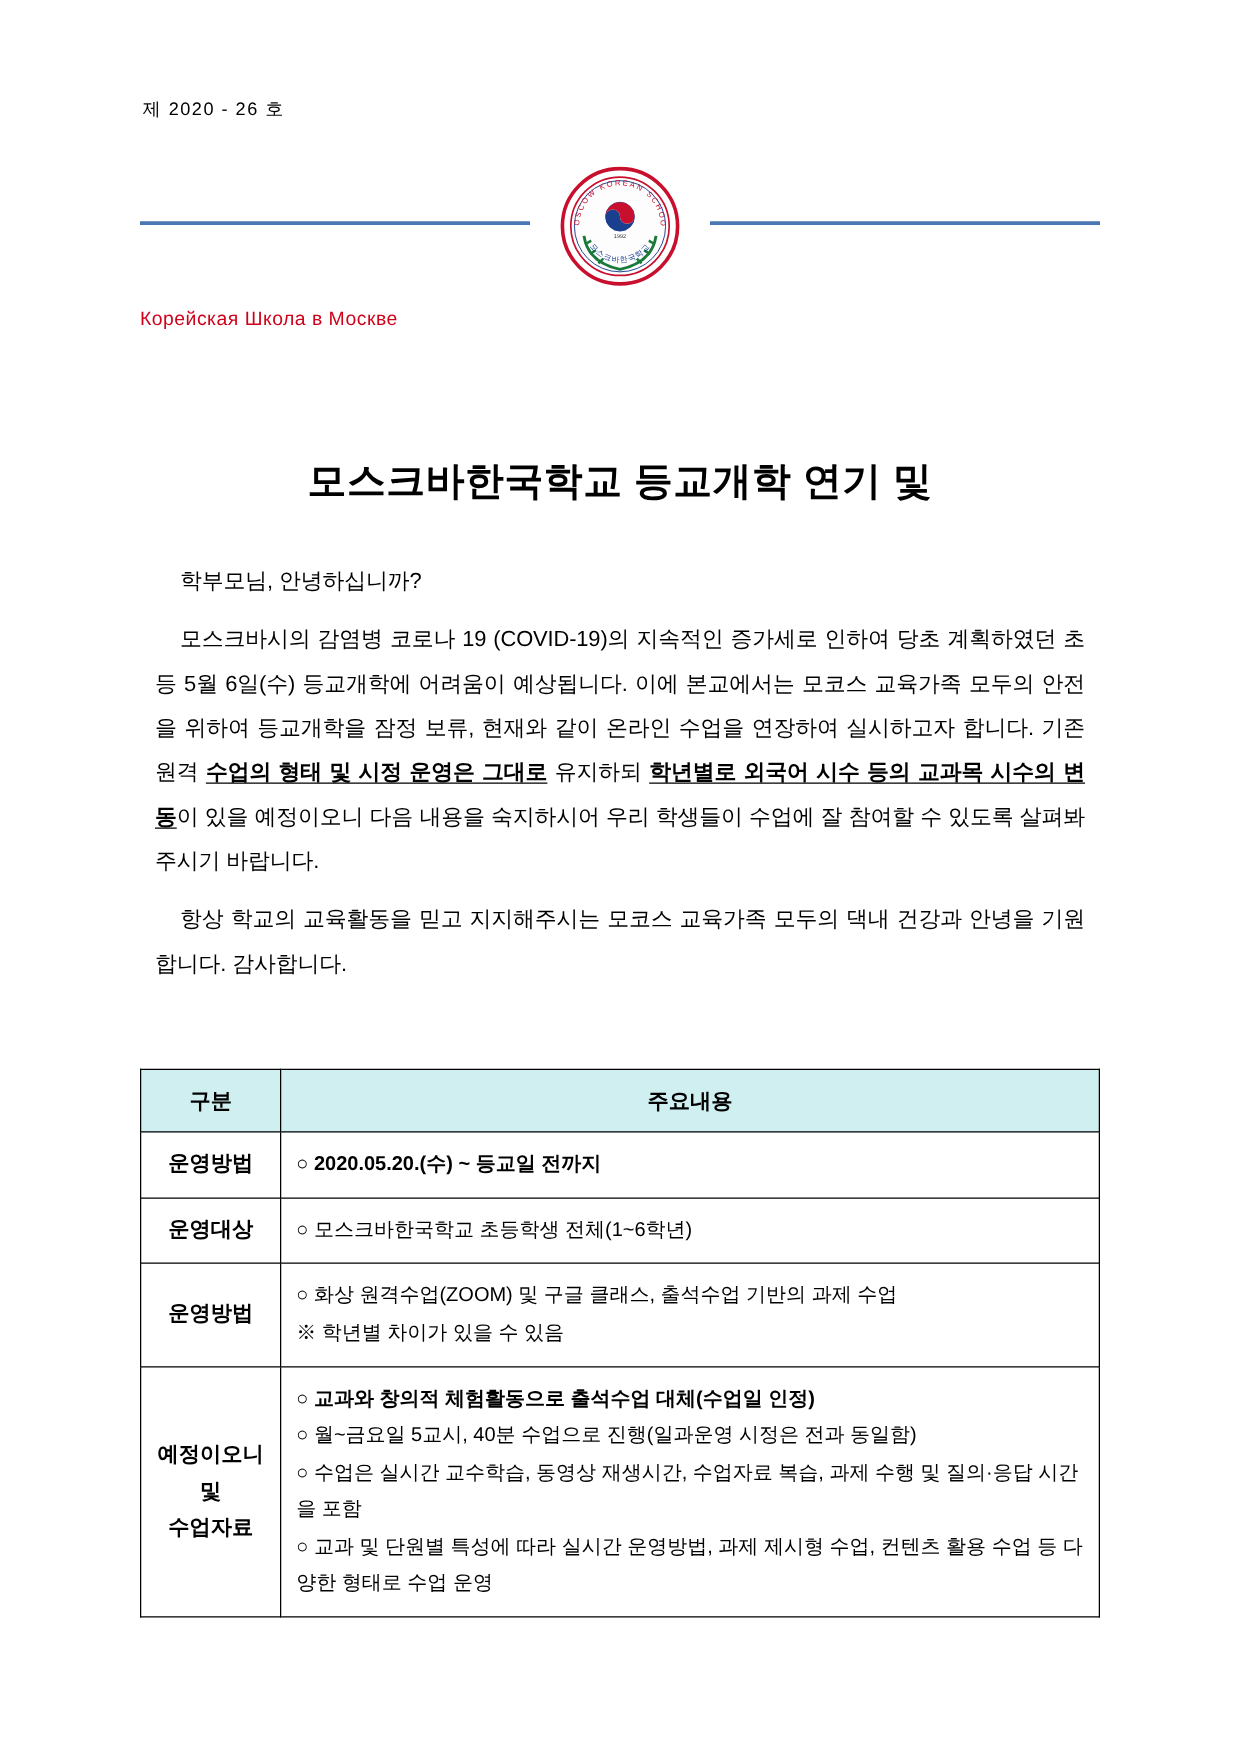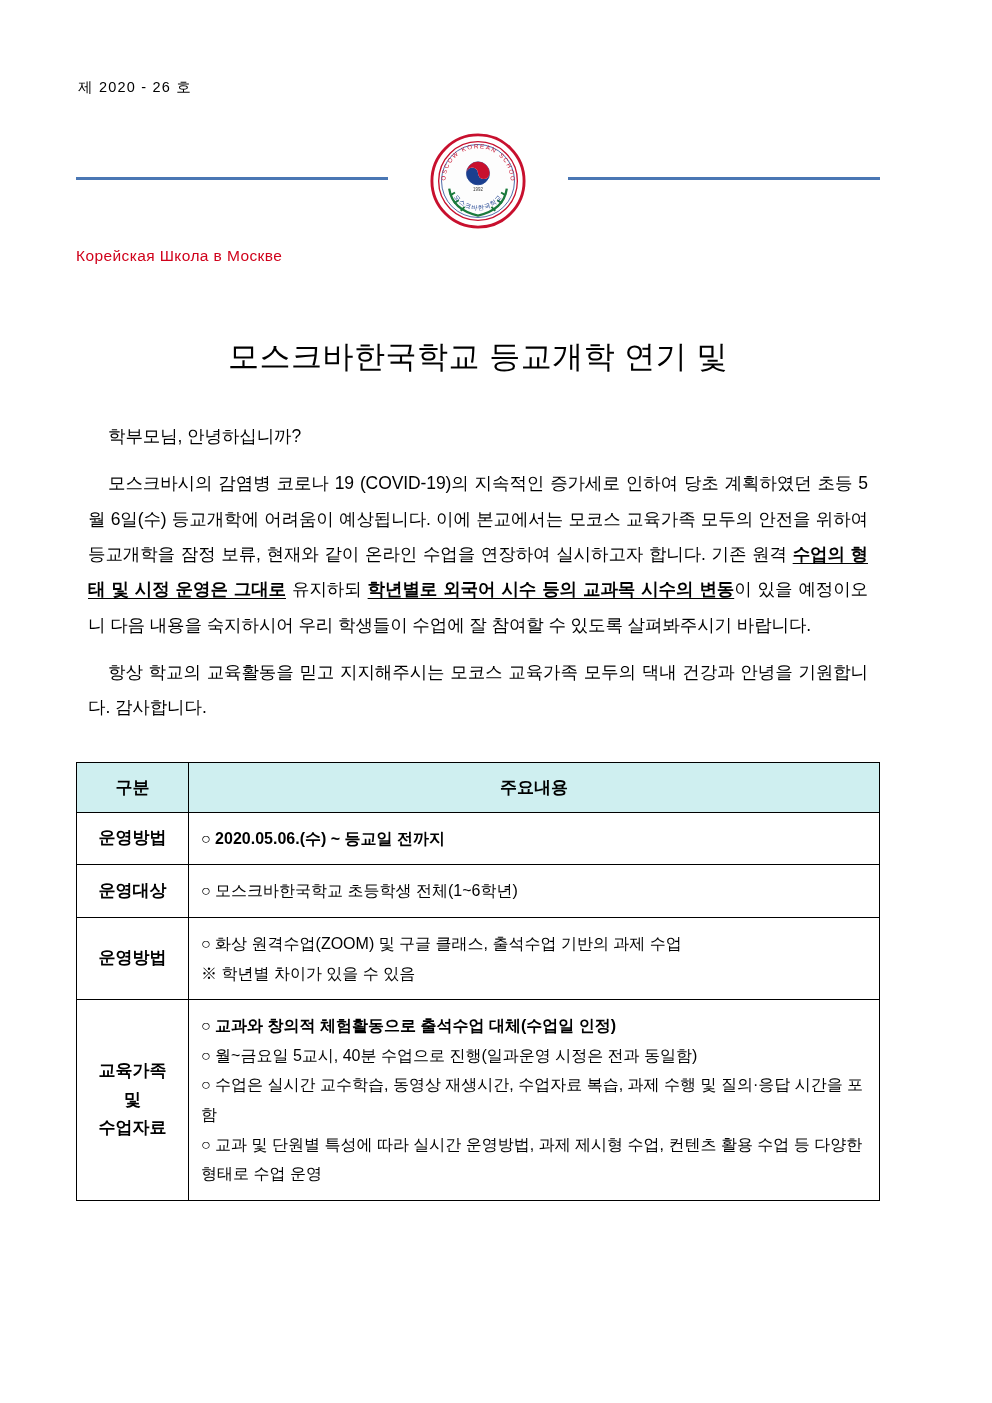--- a/index.html
+++ b/index.html
@@ -12,21 +12,21 @@
     height: 1403px;
     font-family: "Liberation Sans", sans-serif;
     color: #000000;
     position: relative;
     overflow: hidden;
   }
   .page {
     width: 992px;
     height: 1403px;
     box-sizing: border-box;
-    padding: 78px 112px 0 76px;
+    padding: 78px 112px 0 112px;
     position: relative;
   }
 
   
   .doc-number {
     font-size: 14.5px;
     letter-spacing: 1.2px;
     color: #000;
     margin: 0 0 18px 2px;
   }
@@ -57,24 +57,24 @@
     top: 132px;
     left: 0;
     width: 100%;
     color: #d0021b;
     font-size: 15.5px;
     letter-spacing: 0.4px;
   }
 
   
   .title {
-    margin-top: 88px;
+    margin-top: 116px;
     text-align: center;
     font-size: 31px;
-    font-weight: normal;
+    font-weight: bold;
     line-height: 1.55;
     letter-spacing: 0.5px;
   }
 
   
   .body-text {
     margin-top: 38px;
     font-size: 17.5px;
     line-height: 2.02;
     text-align: justify;
@@ -84,21 +84,21 @@
   .body-text p { margin: 12px; }
   .indent { text-indent: 20px; }
   .u-bold {
     font-weight: bold;
     text-decoration: underline;
     text-underline-offset: 3px;
   }
 
   
   table.info {
-    margin-top: 36px;
+    margin-top: 66px;
     width: 100%;
     border-collapse: collapse;
     table-layout: fixed;
     font-size: 16px;
   }
   table.info th, table.info td {
     border: 1px solid #000;
     padding: 11px 12px;
     vertical-align: middle;
   }
@@ -180,39 +180,39 @@
     <thead>
       <tr>
         <th>구분</th>
         <th>주요내용</th>
       </tr>
     </thead>
     <tbody>
       <tr>
         <td class="label">운영방법</td>
         <td class="content">
-          <div class="line b">○ 2020.05.06.(수) ~ 등교일 전까지</div>
+          <div class="line b">○ 2020.05.20.(수) ~ 등교일 전까지</div>
         </td>
       </tr>
       <tr>
         <td class="label">운영대상</td>
         <td class="content">
           <div class="line">○ 모스크바한국학교 초등학생 전체(1~6학년)</div>
         </td>
       </tr>
       <tr>
         <td class="label">운영방법</td>
         <td class="content tight">
           <div class="line">○ 화상 원격수업(ZOOM) 및 구글 클래스, 출석수업 기반의 과제 수업</div>
           <div class="line">※ 학년별 차이가 있을 수 있음</div>
         </td>
       </tr>
       <tr>
         <td class="label">
-          <div>교육가족</div>
+          <div>예정이오니</div>
           <div>및</div>
           <div>수업자료</div>
         </td>
         <td class="content">
           <div class="line b">○ 교과와 창의적 체험활동으로 출석수업 대체(수업일 인정)</div>
           <div class="line">○ 월~금요일 5교시, 40분 수업으로 진행(일과운영 시정은 전과 동일함)</div>
           <div class="line">○ 수업은 실시간 교수학습, 동영상 재생시간, 수업자료 복습, 과제 수행 및 질의·응답 시간을 포함</div>
           <div class="line">○ 교과 및 단원별 특성에 따라 실시간 운영방법, 과제 제시형 수업, 컨텐츠 활용 수업 등 다양한 형태로 수업 운영</div>
         </td>
       </tr>

